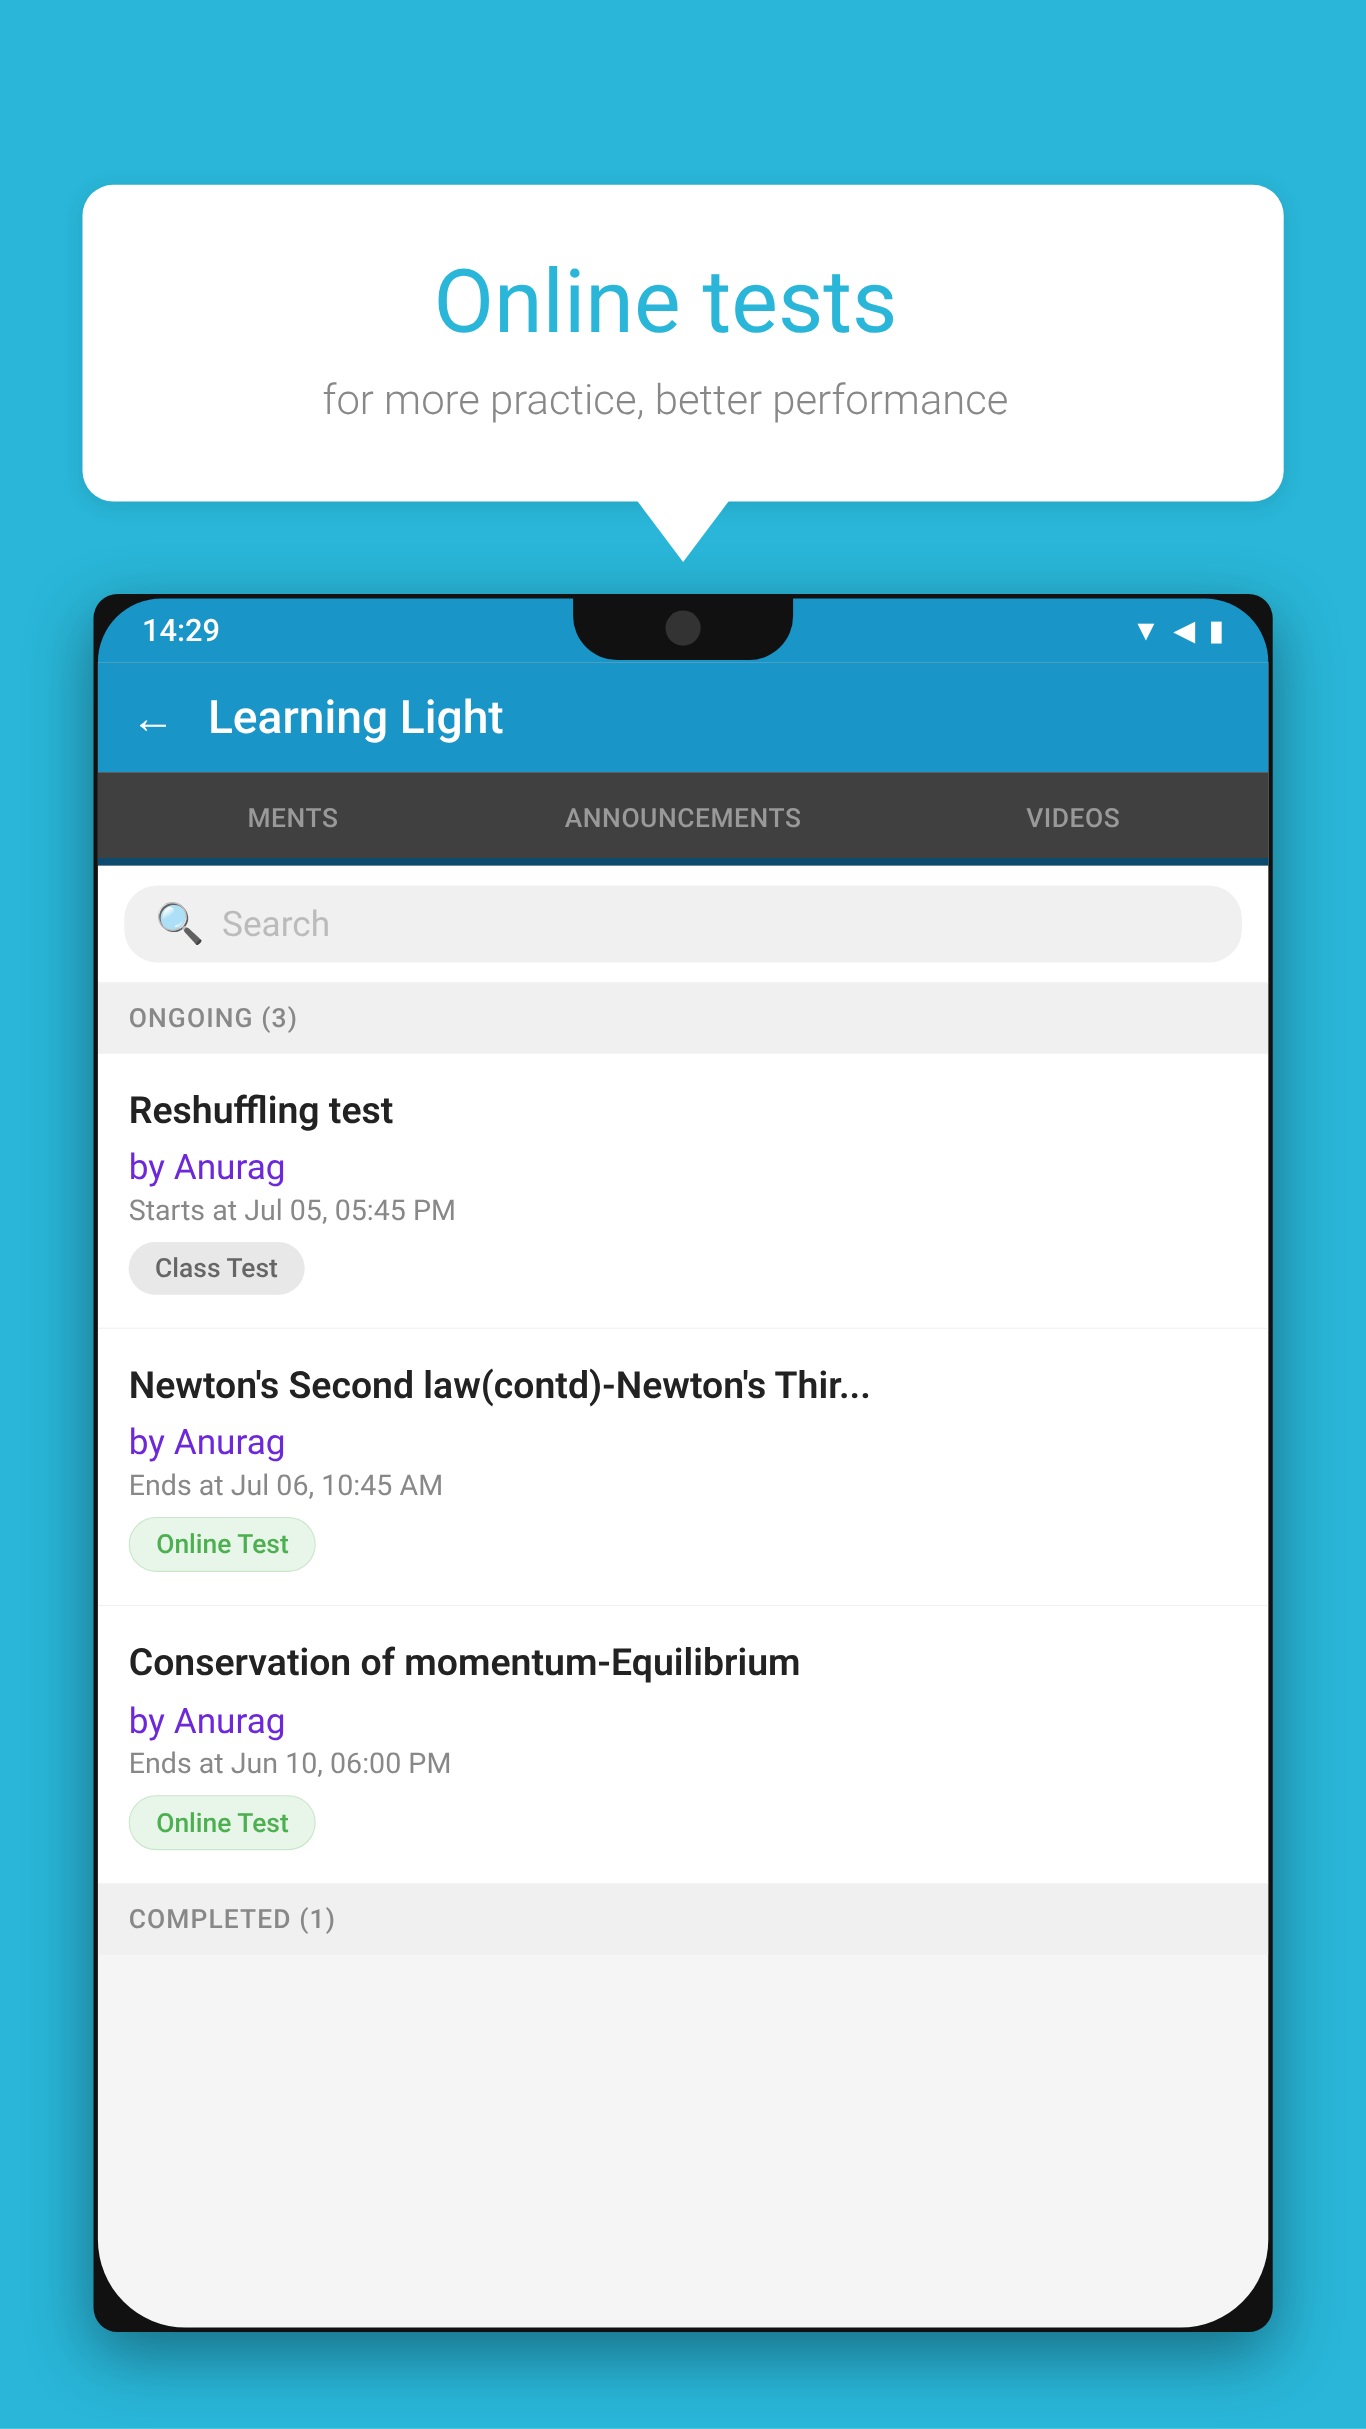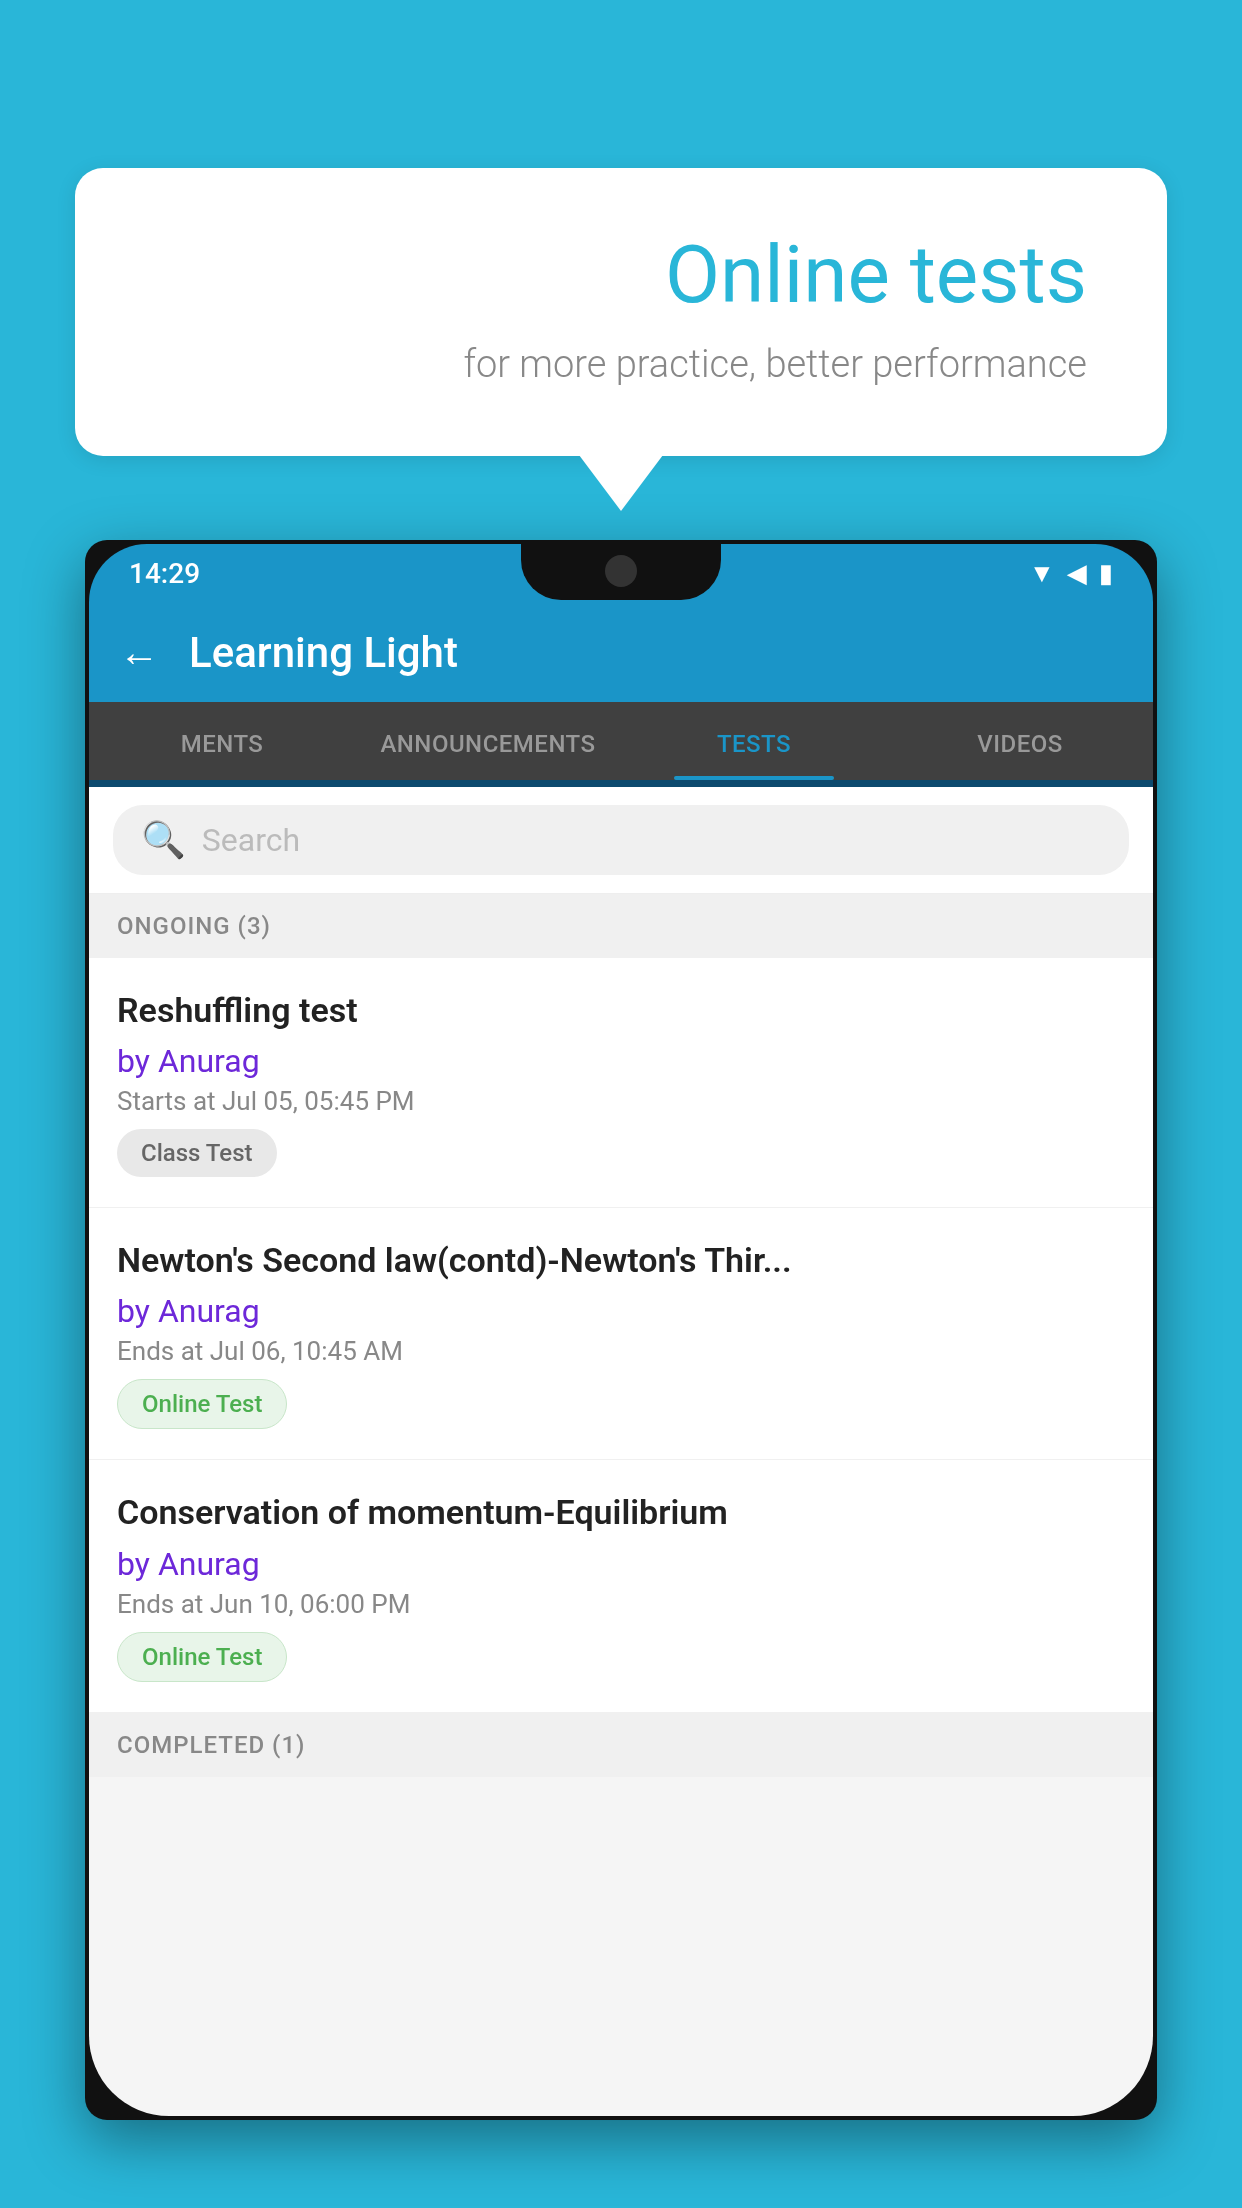--- a/index.html
+++ b/index.html
@@ -15,21 +15,21 @@
 
     
     .speech-bubble {
       position: absolute;
       top: 168px;
       left: 75px;
       right: 75px;
       background: white;
       border-radius: 28px;
       padding: 60px 80px 70px 48px;
-      text-align: right;
+      text-align: center;
       box-shadow: 0 4px 20px rgba(0,0,0,0.1);
     }
 
     .speech-bubble::after {
       content: '';
       position: absolute;
       bottom: -55px;
       left: 50%;
       transform: translateX(-50%);
       width: 0;
@@ -323,23 +323,20 @@
         <span class="app-title">Learning Light</span>
       </div>
 
       <div class="tabs-bar">
         <div class="tab-item">
           <span>MENTS</span>
         </div>
         <div class="tab-item">
           <span>ANNOUNCEMENTS</span>
         </div>
-        <div class="tab-item active">
-          <span>TESTS</span>
-        </div>
         <div class="tab-item">
           <span>VIDEOS</span>
         </div>
       </div>
 
       <div class="search-container">
         <div class="search-box">
           <span class="search-icon-svg">🔍</span>
           <span class="search-text">Search</span>
         </div>

